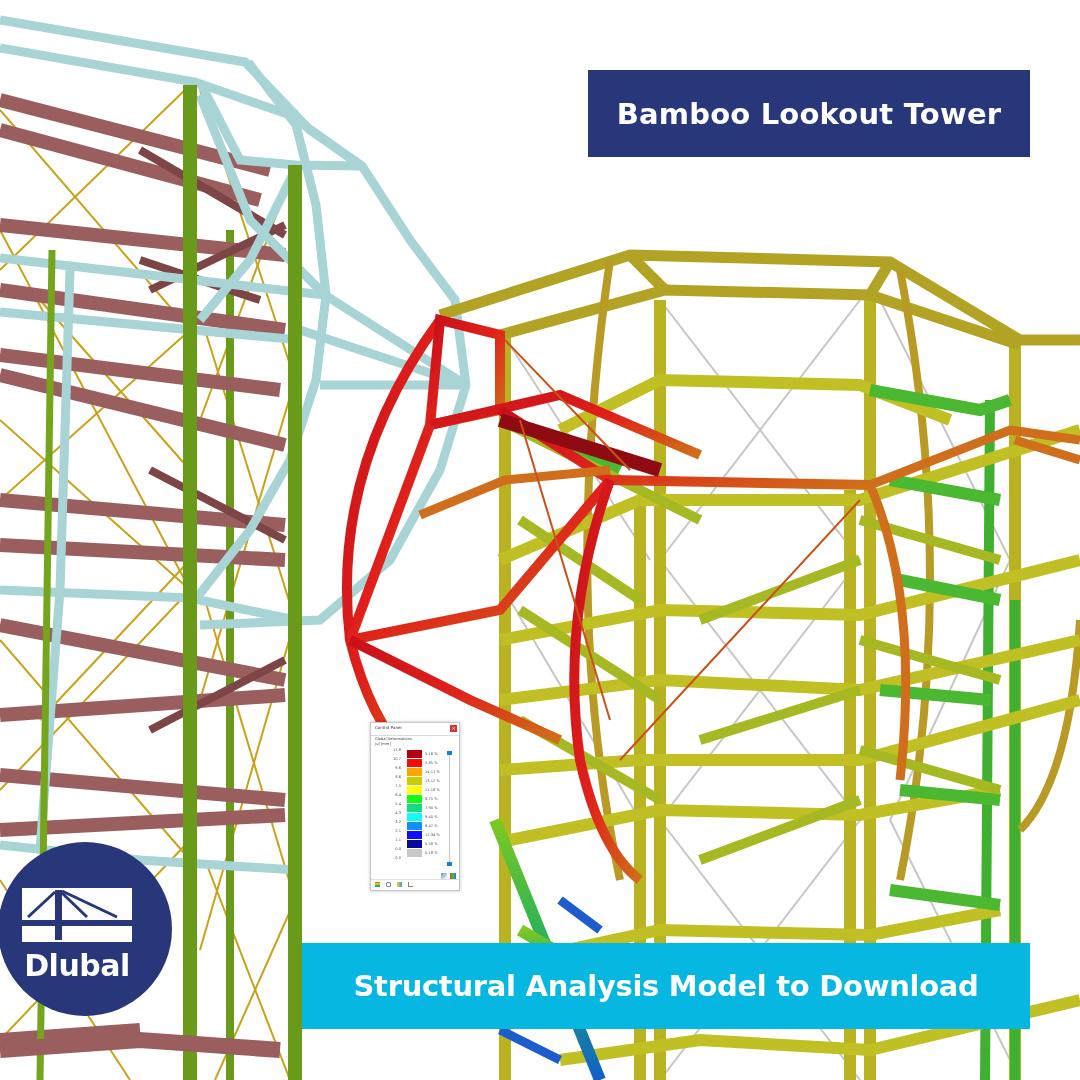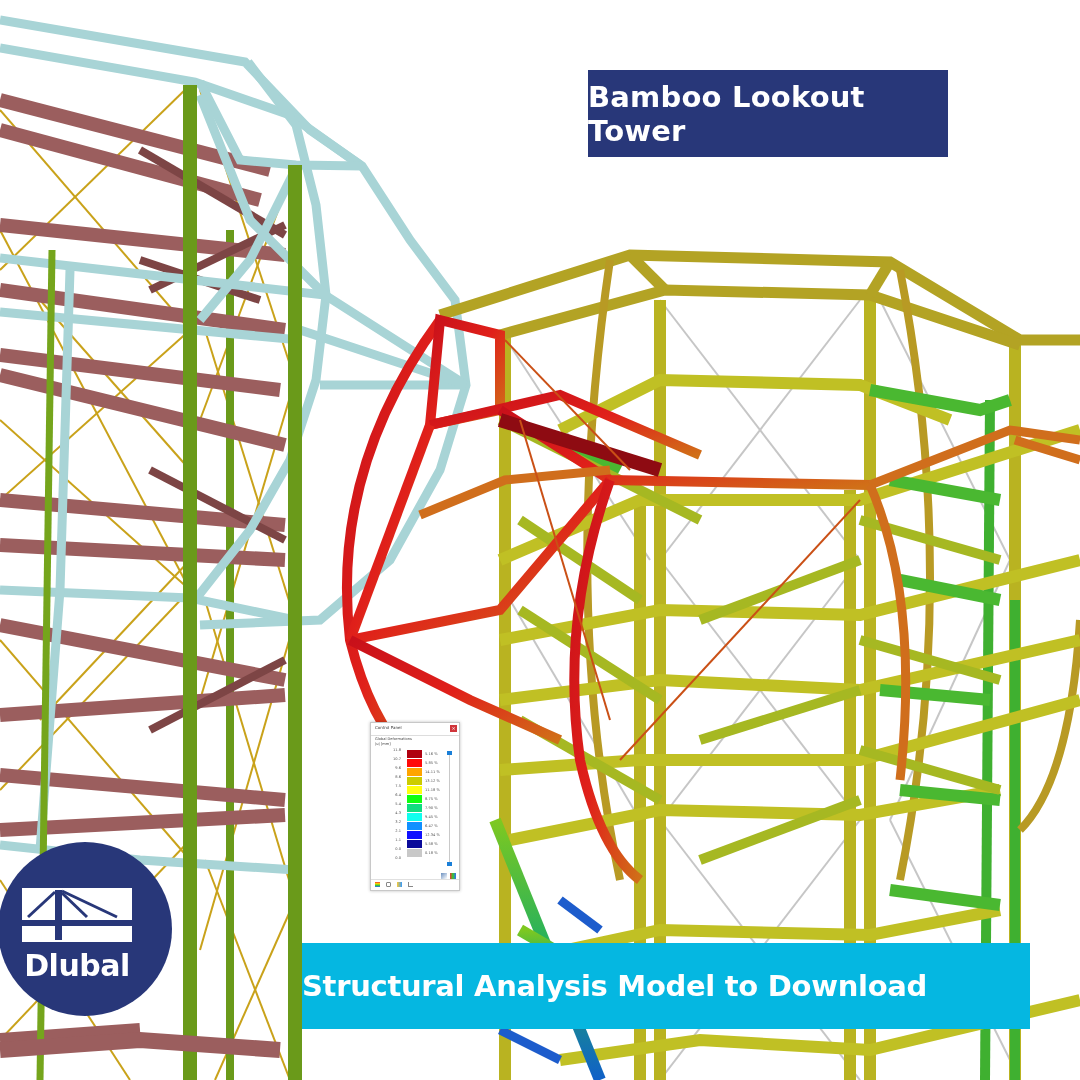--- a/index.html
+++ b/index.html
@@ -1,20 +1,20 @@
 <!DOCTYPE html>
 <html><head>
 <meta charset="utf-8">
 <style>
   html, body { margin: 0; padding: 0; }
   body { width: 1080px; height: 1080px; overflow: hidden; background: #ffffff; position: relative; font-family: "DejaVu Sans", sans-serif; }
   #scene { position: absolute; left: 0; top: 0; width: 1080px; height: 1080px; }
-  .title-banner { position: absolute; left: 588px; top: 70px; width: 360px; height: 87px; background: #283779; display: flex; align-items: center; justify-content: center; }
+  .title-banner { position: absolute; left: 588px; top: 70px; width: 442px; height: 87px; background: #283779; display: flex; align-items: center; justify-content: center; }
   .title-banner span { color: #ffffff; font-family: "DejaVu Sans", sans-serif; font-weight: bold; font-size: 29px; letter-spacing: 0.2px; }
-  .sub-banner { position: absolute; left: 302px; top: 943px; width: 728px; height: 86px; background: #05b7e1; display: flex; align-items: center; justify-content: flex-start; }
+  .sub-banner { position: absolute; left: 302px; top: 943px; width: 728px; height: 86px; background: #05b7e1; display: flex; align-items: center; justify-content: center; }
   .sub-banner span { color: #ffffff; font-family: "DejaVu Sans", sans-serif; font-weight: bold; font-size: 29px; letter-spacing: -0.3px; }
   .logo { position: absolute; left: -2px; top: 842px; width: 174px; height: 174px; border-radius: 50%; background: #283779; }
   .logo svg { position: absolute; left: 24px; top: 46px; }
   .logo .wordmark { position: absolute; left: 0; width: 158px; top: 106px; text-align: center; color: #ffffff; font-weight: bold; font-size: 30px; font-family: "DejaVu Sans", sans-serif; letter-spacing: -0.5px; }
 
   .cp { position: absolute; left: 370px; top: 722px; width: 88px; height: 167px; background: #ffffff; border: 1px solid #c8c8c8; box-shadow: 0 0 3px rgba(0,0,0,0.25); font-family: "DejaVu Sans", sans-serif; }
   .cp-head { height: 12px; border-bottom: 1px solid #dddddd; position: relative; }
   .cp-title { position: absolute; left: 4px; top: 2px; font-size: 4px; color: #333; }
   .cp-close { position: absolute; right: 2px; top: 2px; width: 7px; height: 7px; background: #d0353b; color: #fff; font-size: 5px; line-height: 7px; text-align: center; }
   .cp-sub1 { position: absolute; left: 4px; top: 14px; font-size: 3.6px; color: #444; }

